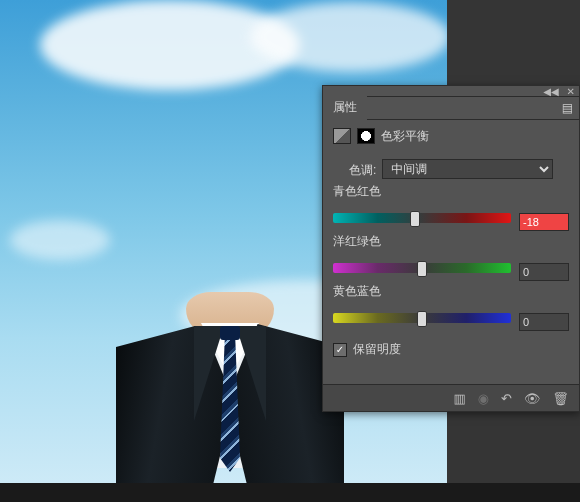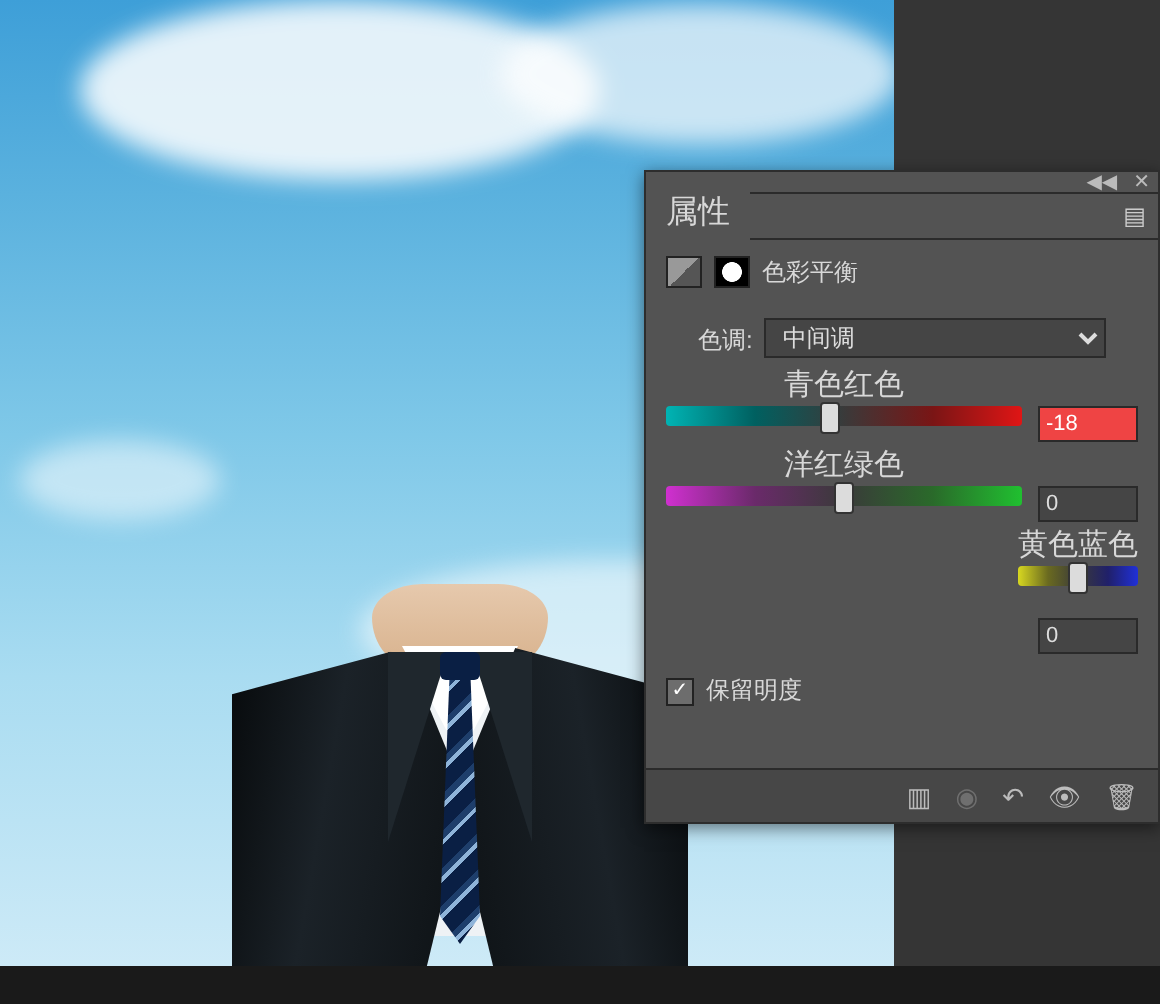--- a/index.html
+++ b/index.html
@@ -30,28 +30,28 @@
 .lapelR{right:74px;border-right:30px solid #1f272d;border-bottom:95px solid transparent}
 
 .rstrip{position:absolute;left:447px;top:0;width:133px;height:483px;background:#353535}
 
 .bstrip{position:absolute;left:0;top:483px;width:580px;height:19px;background:#1a1a1a}
 
 .panel{position:absolute;left:322px;top:85px;width:256px;height:325px;background:#535353;border:1px solid #2d2d2d;box-shadow:0 2px 8px rgba(0,0,0,.5);color:#d8d8d8}
 .tabbar{height:10px;background:#535353;border-bottom:1px solid #2b2b2b;display:flex;justify-content:flex-end;align-items:center;padding:0 4px;gap:8px}
 .tabbar span{font-size:10px;color:#bbb;cursor:default}
 .tabrow{height:22px;display:flex;align-items:center;border-bottom:1px solid #2b2b2b}
-.tab{background:#535353;height:22px;line-height:22px;padding:0 10px;font-size:16px;border-bottom:2px solid #535353}
+.tab{background:#535353;height:22px;line-height:22px;padding:0 10px;font-size:12px;border-bottom:2px solid #535353}
 .menuicon{margin-left:auto;margin-right:6px;color:#ccc}
 .hdr{display:flex;align-items:flex-start;gap:6px;padding:8px 10px 10px}
 .swatch{width:16px;height:14px;border:1px solid #222;background:linear-gradient(135deg,#999 50%,#555 50%)}
 .mask{width:16px;height:14px;border:1px solid #222;background:radial-gradient(circle,#fff 45%,#000 48%)}
 .row{display:flex;align-items:flex-end;padding:4px 26px;gap:6px}
 select.tone{flex:1;height:20px;background:#454545;color:#ddd;border:1px solid #2a2a2a;font-size:12px;padding:0 4px}
-.sllabels{display:flex;justify-content:center;font-size:15px;margin-bottom:1px}
+.sllabels{display:flex;justify-content:flex-start;font-size:12px;margin-bottom:13px}
 .track{position:relative;height:10px;border-radius:2px;margin-bottom:8px}
 .t-cr{background:linear-gradient(to right,#00b4b4,#006060,#3a3a3a,#7a1515,#e01515)}
 .t-mg{background:linear-gradient(to right,#d030d0,#6a2a6a,#3a3a3a,#2a6a2a,#20c030)}
 .t-yb{background:linear-gradient(to right,#d8d820,#6a6a20,#3a3a3a,#20206a,#2030d8)}
 .thumb{position:absolute;top:-2px;width:8px;height:14px;background:#dcdcdc;border:1px solid #333;border-radius:2px;transform:translateX(-50%)}
 .valbox{width:42px;height:16px;background:#454545;border:1px solid #2a2a2a;color:#ddd;font-size:11px;padding:0 3px;text-align:left}
 .valbox.hl{background:#ef4444;color:#fff}
 .slrow{display:flex;align-items:flex-end;gap:8px}
 .slrow .slgroup-in{flex:1}
 .chk{display:flex;align-items:center;gap:6px;padding:8px 10px}
@@ -124,21 +124,21 @@
             <div class="sllabels">
               <span>洋红</span>
               <span>绿色</span>
             </div>
             <div class="track t-mg">
               <div class="thumb" style="left:50%"></div>
             </div>
           </div>
           <input class="valbox" value="0" style="">
         </div>
-        <div class="slrow" style="padding: 0px 10px 2px; flex-direction: column;">
+        <div class="slrow" style="padding: 0px 10px 2px;">
           <div class="slgroup-in">
             <div class="sllabels">
               <span>黄色</span>
               <span>蓝色</span>
             </div>
             <div class="track t-yb">
               <div class="thumb" style="left:50%"></div>
             </div>
           </div>
           <input class="valbox" value="0" style="">

